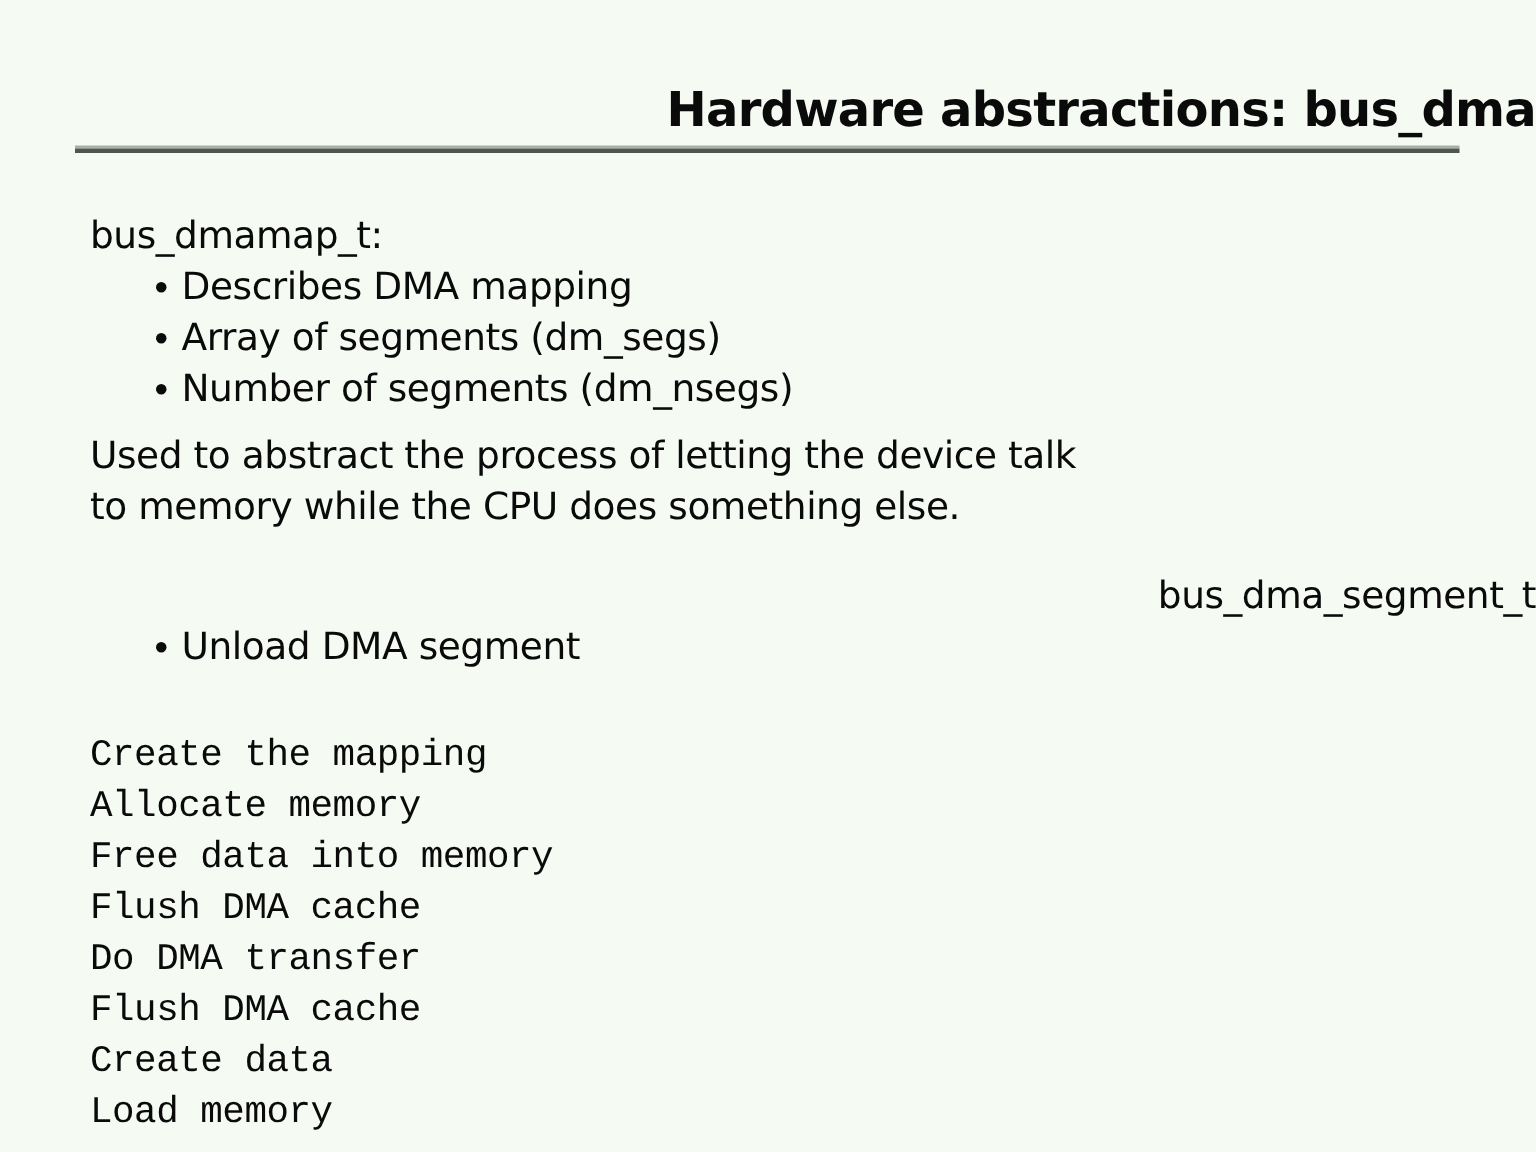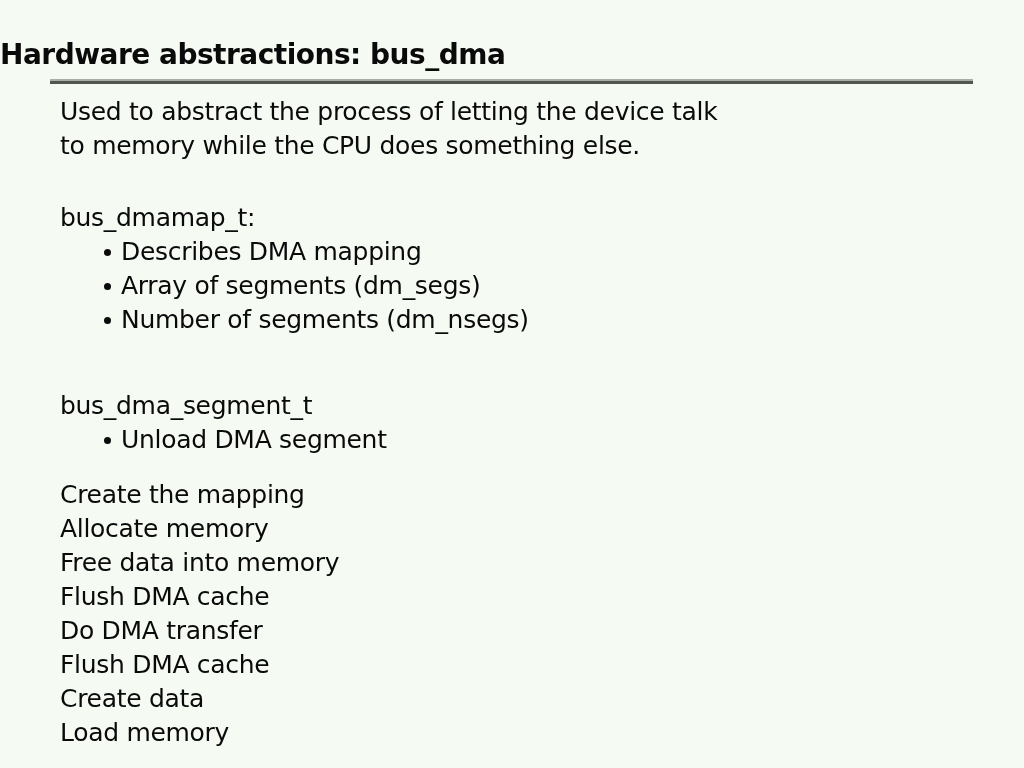--- a/index.html
+++ b/index.html
@@ -8,45 +8,45 @@
     width: 1024px;
     height: 768px;
     background: #f5faf3;
     font-family: "DejaVu Sans", sans-serif;
     color: #0a0a0a;
     overflow: hidden;
     box-sizing: border-box;
   }
   .title {
     margin: 0;
-    padding-top: 36px;
-    text-align: left;
-    font-size: 28px;
+    padding-top: 54px;
+    text-align: right;
+    font-size: 32px;
     line-height: 38px;
     font-weight: bold;
     letter-spacing: -0.5px;
   }
   .title-rule {
     margin-left: 50px;
     margin-top: 5px;
     width: 923px;
     height: 0;
     border-top: 2px solid #a9aea8;
     border-bottom: 3px solid #4f554f;
   }
   .body-text {
     margin-left: 60px;
     font-size: 25px;
     line-height: 34px;
     letter-spacing: -0.3px;
   }
   .intro { margin-top: 11px; }
   .section-1 { margin-top: 38px; }
-  .section-2 { margin-top: 52px; }
-  .steps { margin-top: 21px; }
+  .section-2 { margin-top: 25px; text-align: right; }
+  .steps { margin-top: 39px; font-family: Liberation Mono, monospace; }
   .heading { white-space: pre; }
   .bullet-item {
     display: flex;
     align-items: baseline;
     height: 34px;
   }
   .bullet-dot {
     width: 7px;
     height: 7px;
     border-radius: 50%;
@@ -60,41 +60,41 @@
 </style>
 </head>
 <body>
 
 <div class="slide">
 
   <h1 class="title">Hardware abstractions: bus_dma</h1>
 
   <div class="title-rule"></div>
 
-  <div class="body-text intro">
-    <div class="line">Used to abstract the process of letting the device talk</div>
-    <div class="line">to memory while the CPU does something else.</div>
-  </div>
-
   <div class="body-text section-1">
     <div class="line heading">bus_dmamap_t:</div>
     <div>
       <div class="bullet-item">
         <span class="bullet-dot"></span>
         <span>Describes DMA mapping</span>
       </div>
       <div class="bullet-item">
         <span class="bullet-dot"></span>
         <span>Array of segments (dm_segs)</span>
       </div>
       <div class="bullet-item">
         <span class="bullet-dot"></span>
         <span>Number of segments (dm_nsegs)</span>
       </div>
     </div>
+  </div>
+
+  <div class="body-text intro">
+    <div class="line">Used to abstract the process of letting the device talk</div>
+    <div class="line">to memory while the CPU does something else.</div>
   </div>
 
   <div class="body-text section-2">
     <div class="line heading">bus_dma_segment_t</div>
     <div>
       <div class="bullet-item">
         <span class="bullet-dot"></span>
         <span>Unload DMA segment</span>
       </div>
     </div>

